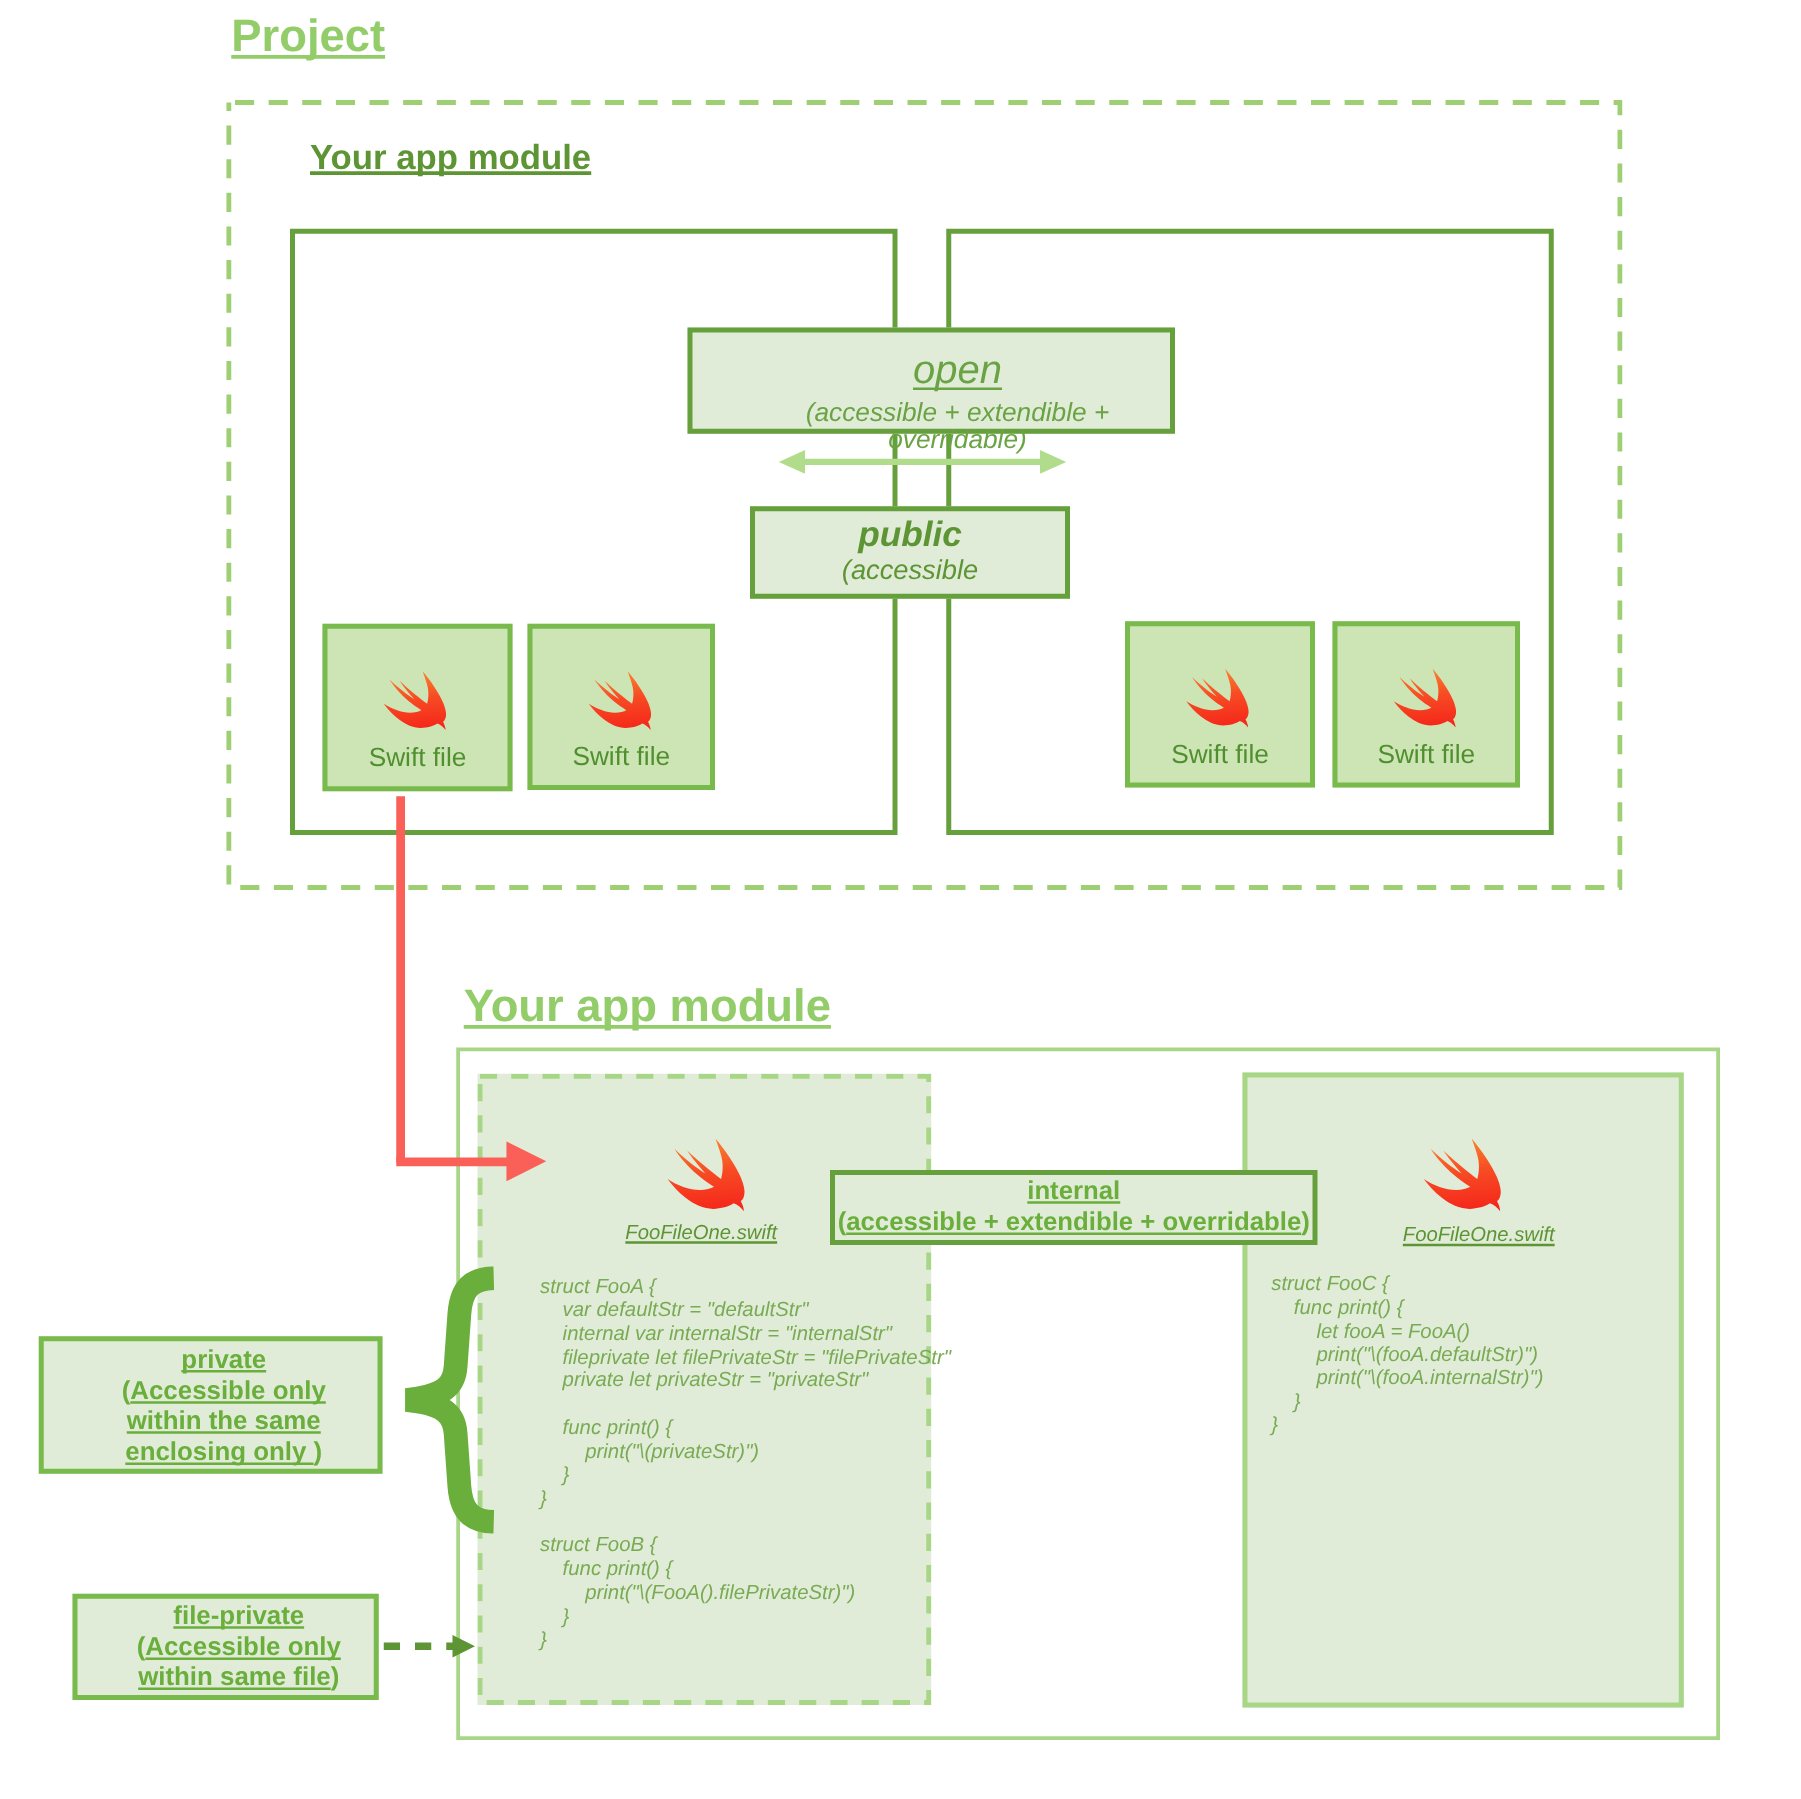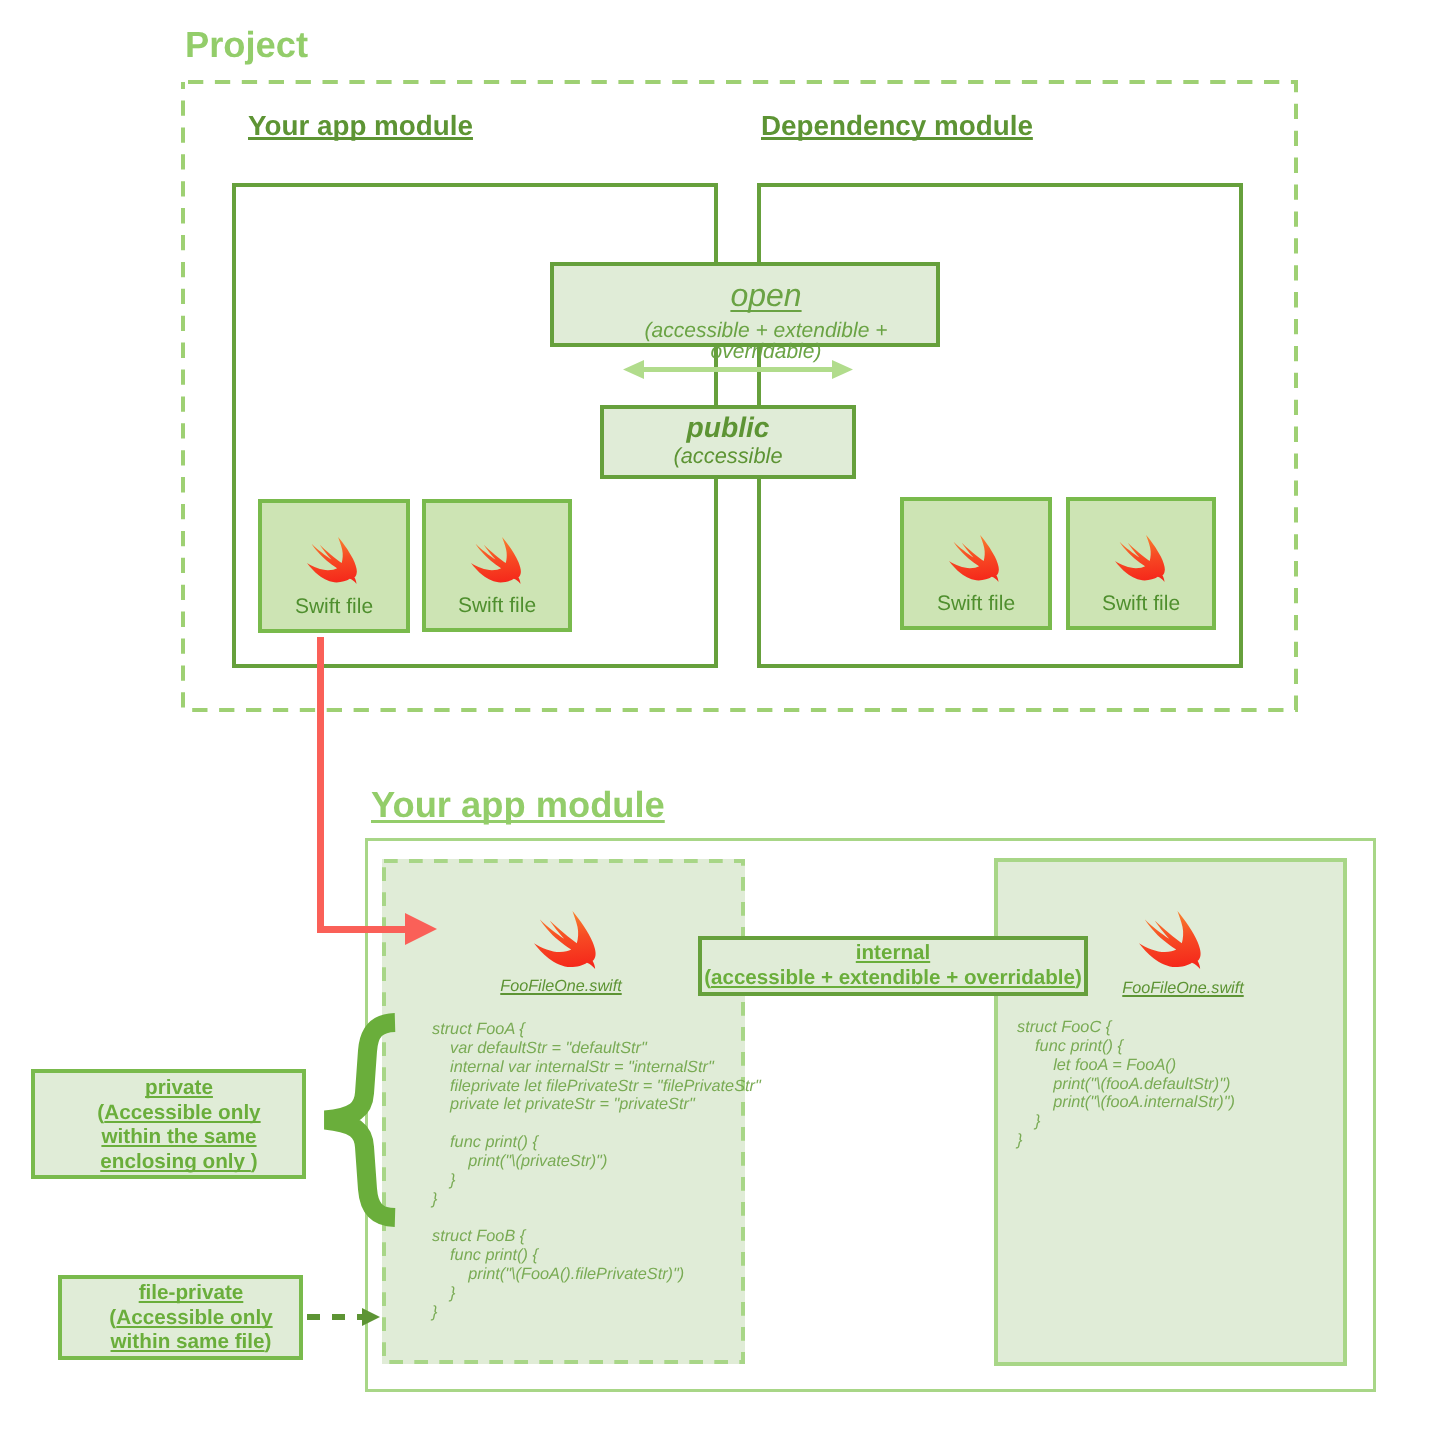--- a/index.html
+++ b/index.html
@@ -9,22 +9,22 @@
        -webkit-font-smoothing:antialiased;text-rendering:geometricPrecision;}
   .abs{position:absolute;box-sizing:border-box;}
 
   .ul{text-decoration:underline;text-decoration-skip-ink:none;
       text-decoration-thickness:2px;text-underline-offset:2px;}
   .module-title .ul{text-decoration-thickness:3px;text-underline-offset:2px;}
   .nu{text-decoration:none !important;}
   .pz{text-decoration:none;}
 
   
-  #project-title{left:185px;top:24px;font-size:36.3px;font-weight:bold;color:#93cd6a;
-      text-decoration-thickness:3px;text-underline-offset:3px;
+  #project-title{left:185px;top:8px;font-size:36.3px;font-weight:bold;color:#93cd6a;
+      text-decoration:underline;text-decoration-thickness:3px;text-underline-offset:3px;
       text-decoration-skip-ink:none;text-align:center;}
   #project-frame{left:181px;top:80px;width:1117px;height:632px;}
 
   .module-title{font-size:27.8px;font-weight:bold;color:#5d9434;line-height:35px;
       text-decoration:underline;text-decoration-thickness:3px;text-underline-offset:2px;
       text-decoration-skip-ink:none;white-space:nowrap;}
   #app-module-title{left:248px;top:108px;}
   #dep-module-title{left:761px;top:108px;}
 
   .module-frame{border:4px solid #66a03c;}
@@ -73,21 +73,21 @@
       text-underline-offset:2px;text-decoration-skip-ink:none;}
   .code{position:absolute;font-style:italic;font-size:16.3px;line-height:18.85px;
       color:#79ab54;white-space:pre;}
   #file-left .logo{position:absolute;left:151px;top:52px;}
   #file-left .fname{top:118px;left:0;right:5px;}
   #file-left .code{left:38px;top:161px;margin-left:12px;}
   #file-right .logo{position:absolute;left:140px;top:49px;}
   #file-right .fname{top:117px;left:25px;right:0;}
   #file-right .code{left:19px;top:156px;}
 
-  #internal-box{left:698px;top:936px;width:390px;height:60px;border:4px solid #66a03c;
+  #internal-box{left:664px;top:936px;width:390px;height:60px;border:4px solid #66a03c;
       background:#e0ecd7;text-align:center;}
   #internal-box .t{font-size:20.6px;font-weight:bold;color:#6aae3b;line-height:25.3px;
       white-space:nowrap;
       text-decoration:underline;text-decoration-thickness:2px;text-underline-offset:2px;
       text-decoration-skip-ink:none;}
 
   .note-box{border:4px solid #79ba4c;background:#e0ecd7;text-align:center;padding-left:21px;}
   .note-box .t{font-size:20.7px;font-weight:bold;color:#6aae3b;line-height:24.7px;white-space:nowrap;
       text-decoration:underline;text-decoration-thickness:2px;text-underline-offset:2px;
       text-decoration-skip-ink:none;}
@@ -112,21 +112,21 @@
   </g>
 </defs>
   </svg>
 
 <div class="abs" id="project-title">Project</div>
 <svg class="abs" id="project-frame" viewBox="0 0 1117 632">
     <rect x="2" y="2" width="1113" height="628" fill="none" stroke="#9ed073" stroke-width="4" stroke-dasharray="15.3 11.6" stroke-dashoffset="-5"></rect>
   </svg>
 
 <div class="abs module-title" id="app-module-title">Your app module</div>
-<div class="abs module-title nu" id="dep-module-title"><span class="ul">Dependency module</span><br></div>
+<div class="abs module-title nu" id="dep-module-title"><br></div>
 
 <div class="abs module-frame" id="app-module-frame"></div>
 <div class="abs module-frame" id="dep-module-frame"></div>
 
 <svg class="abs" id="open-public-arrow" viewBox="0 0 230 19">
   <path d="M0 9.5 L21 0 L21 7 L209 7 L209 0 L230 9.5 L209 19 L209 12 L21 12 L21 19 Z" fill="#b1dc8c"></path>
 </svg>
 
 <div class="abs level-box" id="open-box">
   <div class="lvl-name" style="margin-top:13px">open</div>

